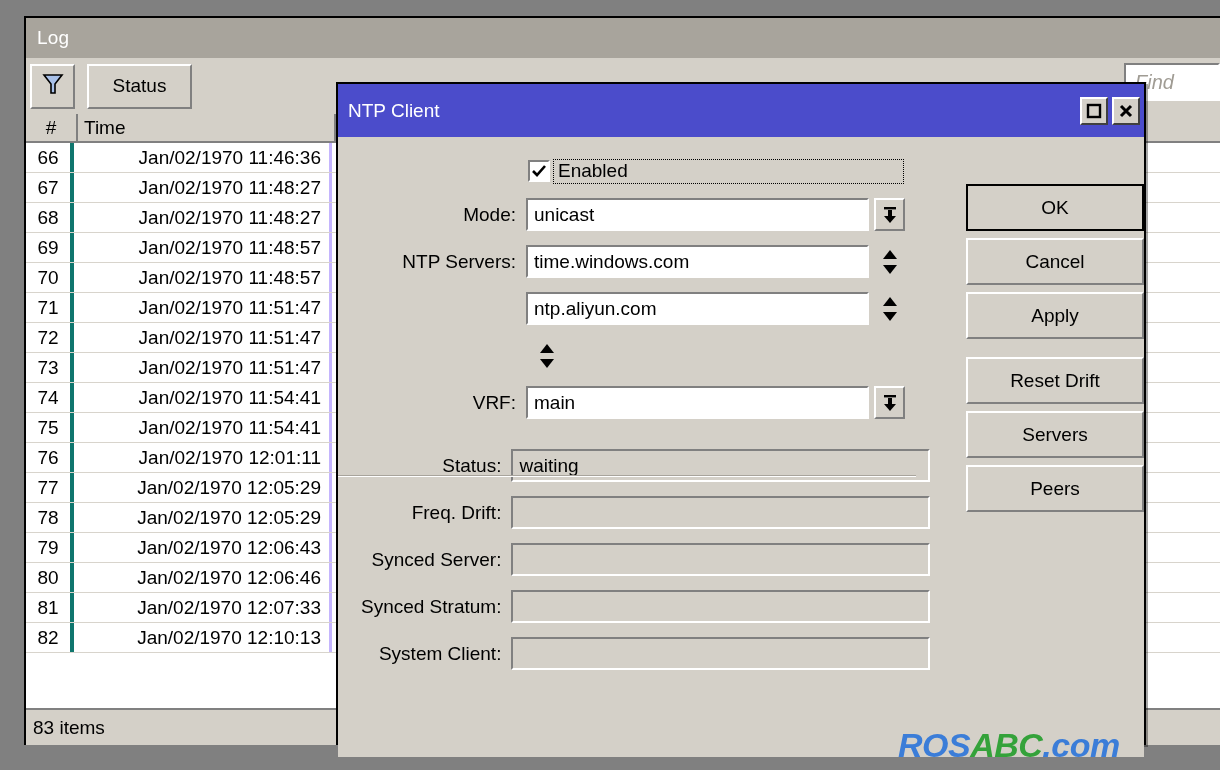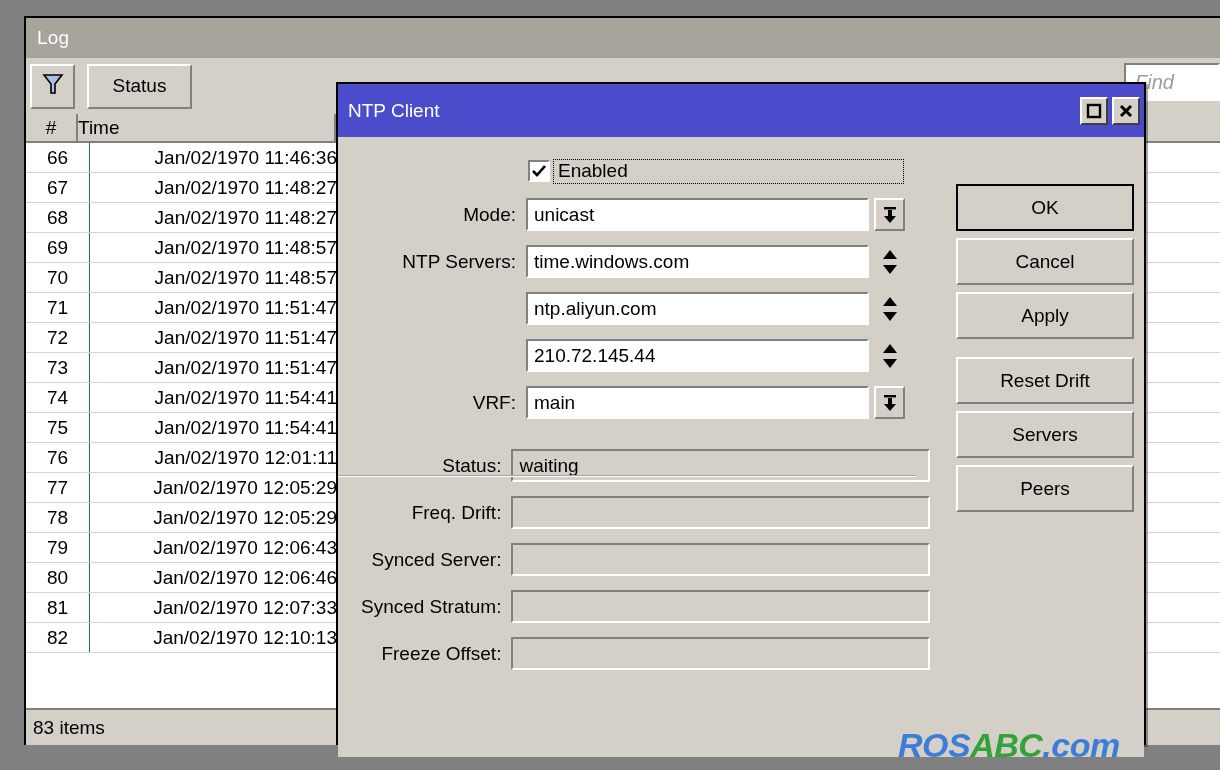--- a/index.html
+++ b/index.html
@@ -87,40 +87,41 @@
     background: #d4d0c8;
     border-bottom: 2px solid #808080;
     box-sizing: border-box;
   }
   .th {
     font-size: 19px; color: #000;
     display: flex; align-items: center;
     border-right: 2px solid #808080;
     box-sizing: border-box;
     height: 100%;
+    padding-left: 6px;
   }
   .th.c-num { width: 52px; justify-content: center; padding-left: 0; }
   .th.c-time { width: 258px; }
   .th.c-buf  { width: 140px; }
   .th.c-rest { flex: 1; border-right: none; }
 
   .trow {
     display: flex;
     height: 30px;
     background: #ffffff;
     border-bottom: 1px solid #d8d4cc;
     box-sizing: border-box;
   }
   .td {
     font-size: 19px; color: #000;
     display: flex; align-items: center;
     height: 100%;
     box-sizing: border-box;
   }
-  .td.c-num { width: 64px; justify-content: center; border-right: 1px solid #0f766e; }
+  .td.c-num { width: 48px; justify-content: center; border-right: 4px solid #0f766e; }
   .td.c-time { width: 258px; justify-content: flex-end; padding-right: 8px; border-right: 3px solid #c4b5fd; }
   .td.c-buf { width: 140px; padding-left: 7px; border-right: 1px solid #d8d4cc;}
   .td.c-rest { flex: 1; }
 
   #log-status {
     position: absolute;
     left: 0; bottom: 0;
     width: 100%; height: 37px;
     background: #d4d0c8;
     border-top: 2px solid #808080;
@@ -262,21 +263,21 @@
     position: absolute;
     left: 0; top: 338px;
     width: 578px;
     border-top: 1px solid #a8a49c;
     border-bottom: 1px solid #ffffff;
   }
 
   
   #btn-col {
     position: absolute;
-    right: 10px; top: 47px;
+    right: 0; top: 47px;
     width: 178px;
     display: flex; flex-direction: column;
   }
   .dbtn {
     height: 47px;
     margin-bottom: 7px;
     background: #d4d0c8;
     border-top: 2px solid #ffffff;
     border-left: 2px solid #ffffff;
     border-right: 2px solid #808080;
@@ -512,21 +513,20 @@
           <div class="spinbtn">
             <svg width="20" height="26" viewBox="0 0 20 26">
               <polygon points="10,1 17,10 3,10" fill="#000"></polygon>
               <polygon points="10,25 17,16 3,16" fill="#000"></polygon>
             </svg>
           </div>
         </div>
 
         <div class="frow">
           <div class="flabel"></div>
-          <div class="finput w-main">210.72.145.44</div>
           <div class="spinbtn">
             <svg width="20" height="26" viewBox="0 0 20 26">
               <polygon points="10,1 17,10 3,10" fill="#000"></polygon>
               <polygon points="10,25 17,16 3,16" fill="#000"></polygon>
             </svg>
           </div>
         </div>
 
         <div class="frow">
           <div class="flabel">VRF:</div>
@@ -556,21 +556,21 @@
           <div class="flabel">Synced Server:</div>
           <div class="finput readonly w-status"></div>
         </div>
 
         <div class="frow">
           <div class="flabel">Synced Stratum:</div>
           <div class="finput readonly w-status"></div>
         </div>
 
         <div class="frow">
-          <div class="flabel">Freeze Offset:</div>
+          <div class="flabel">System Client:</div>
           <div class="finput readonly w-status"></div>
         </div>
 
       </div>
 
       <div id="btn-col">
         <div class="dbtn default">OK</div>
         <div class="dbtn">Cancel</div>
         <div class="dbtn">Apply</div>
         <div class="dbtn gap">Reset Drift</div>

